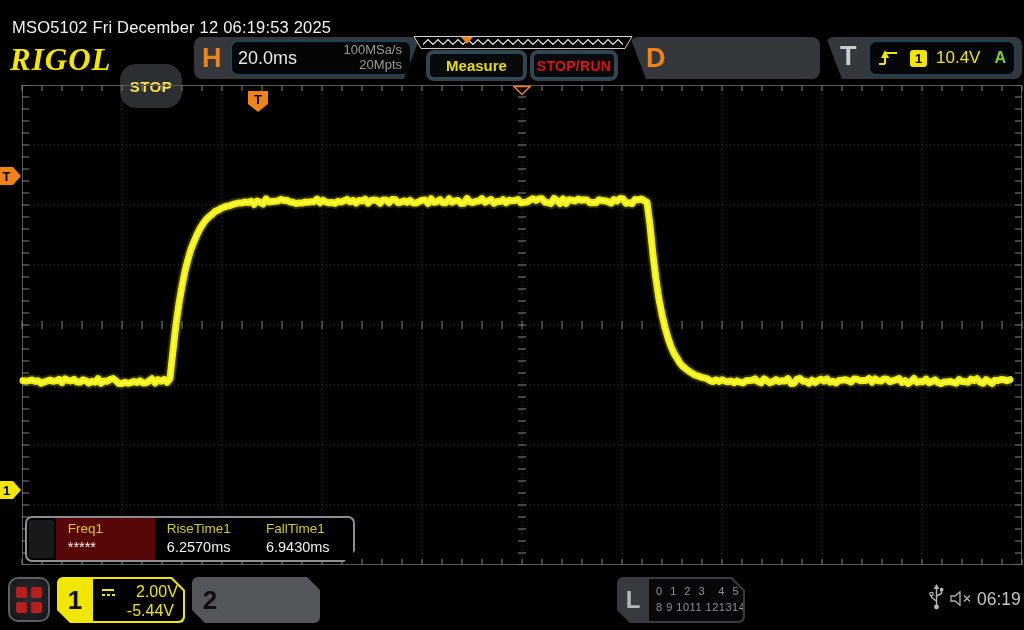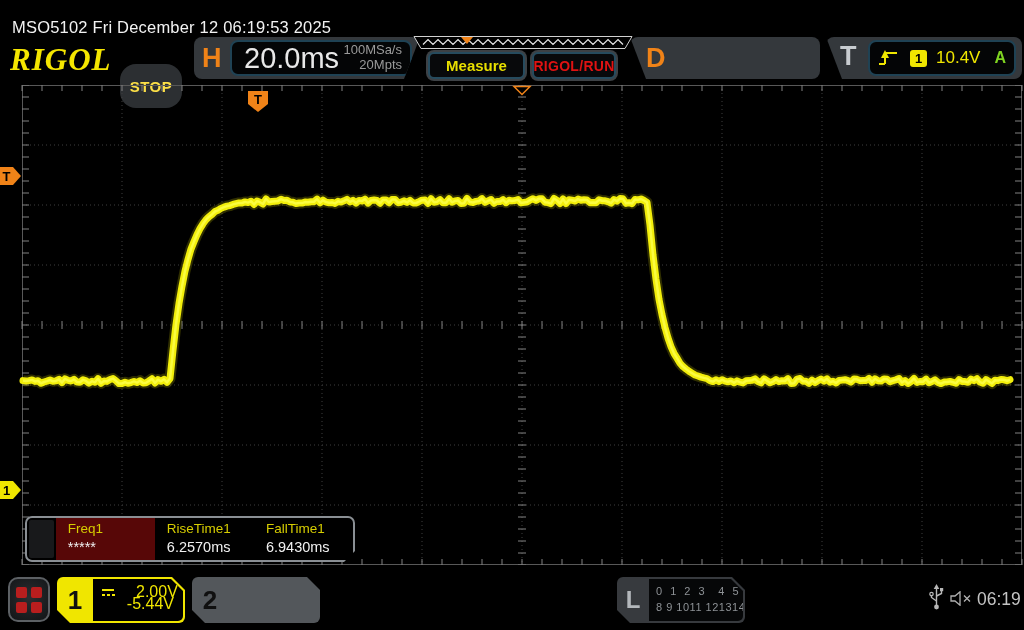--- a/index.html
+++ b/index.html
@@ -17,21 +17,21 @@
   .hdr-panel.hp{left:194px;width:226px;clip-path:polygon(0 0,100% 0,calc(100% - 16px) 100%,0 100%);}
   .hdr-panel.dp{left:630px;width:190px;clip-path:polygon(0 0,100% 0,100% 100%,16px 100%);}
   .hdr-panel.tp{left:826px;width:196px;clip-path:polygon(0 0,100% 0,100% 100%,16px 100%);}
   .panel-letter{position:absolute;top:6px;font-size:27px;font-weight:bold;color:#f08318;}
   .panel-letter.gray{color:#c8ccd0;}
   .inset{position:absolute;top:3px;height:36px;box-sizing:border-box;background:#040506;
          border:2px solid #1f4254;border-radius:8px;display:flex;align-items:center;}
   .hp .inset{left:36px;width:182px;}
   .dp .inset{left:44px;width:138px;}
   .tp .inset{left:42px;width:148px;padding:0 8px;}
-  .tb-value{color:#e8e8e8;font-size:29px;margin-left:12px;}
+  .tb-value{color:#e8e8e8;font-size:18px;margin-left:6px;}
   .rate-block{margin-left:auto;margin-right:8px;text-align:right;color:#9a9a9a;font-size:13px;line-height:1.15;}
   .delay-value{color:#e8e8e8;font-size:22px;margin-left:14px;}
   .ch-badge{width:17px;height:17px;background:#f0e600;border-radius:3px;color:#000;
             font-size:13px;font-weight:bold;display:flex;align-items:center;justify-content:center;margin-left:12px;}
   .trig-level{color:#f0e600;font-size:17px;margin-left:9px;}
   .trig-mode{color:#7ed321;font-size:16px;font-weight:bold;margin-left:auto;}
   .hbtn{position:absolute;top:52px;height:27px;box-sizing:border-box;background:#08090b;
         border:2px solid #264b5e;border-radius:6px;box-shadow:0 0 0 2px #3d4145;
         font-family:"Liberation Sans",sans-serif;font-weight:bold;font-size:15px;
         display:flex;align-items:center;justify-content:center;cursor:pointer;}
@@ -57,21 +57,21 @@
   .quick-grid span{background:#b81e1e;border-radius:2px;}
   .ch-block{position:absolute;top:577px;width:128px;height:46px;border-radius:6px;
       clip-path:polygon(0 0,calc(100% - 13px) 0,100% 13px,100% 100%,13px 100%,0 calc(100% - 13px));cursor:pointer;}
   .ch-block.ch1{left:57px;background:#f0e600;}
   .ch-block.ch2{left:192px;background:#53575b;}
   .ch-tab{position:absolute;left:0;top:0;bottom:0;width:36px;display:flex;align-items:center;justify-content:center;
       font-size:26px;font-weight:bold;color:#101010;}
   .ch-content{position:absolute;left:36px;right:2px;top:2px;bottom:2px;background:#000;
       border-radius:0 5px 5px 0;clip-path:polygon(0 0,calc(100% - 12px) 0,100% 12px,100% 100%,0 100%);}
   .ch-row1{position:absolute;left:8px;top:4px;display:flex;align-items:center;gap:20px;font-size:16px;}
-  .ch-row2{position:absolute;right:9px;bottom:8px;font-size:16px;margin-top:41px;}
+  .ch-row2{position:absolute;right:9px;bottom:1px;font-size:16px;margin-top:41px;}
   .ch1 .ch-content{color:#f0e600;}
   .ch2 .ch-content{color:#c6c6c6;}
   .logic-block{position:absolute;left:617px;top:577px;width:128px;height:46px;background:#373a3e;border-radius:6px;
       clip-path:polygon(0 0,calc(100% - 13px) 0,100% 13px,100% 100%,13px 100%,0 calc(100% - 13px));cursor:pointer;}
   .logic-tab{position:absolute;left:0;top:0;bottom:0;width:32px;display:flex;align-items:center;justify-content:center;
       font-size:24px;font-weight:bold;color:#b4b8bc;}
   .logic-content{position:absolute;left:32px;right:2px;top:2px;bottom:2px;background:#060708;
       border-radius:0 5px 5px 0;clip-path:polygon(0 0,calc(100% - 12px) 0,100% 12px,100% 100%,0 100%);
       color:#8e9296;font-size:11px;padding:5px 0 0 7px;box-sizing:border-box;line-height:1.45;}
   .logic-row{white-space:pre;}
@@ -102,21 +102,21 @@
     </div>
   </div>
 
   <svg id="record-svg" width="220" height="14">
       <polygon points="1,0.5 219,0.5 212,12.5 8,12.5" fill="#000" stroke="#d0d0d0" stroke-width="1"></polygon>
       <polyline points="10,8.5 15,3.5 20,8.5 25,3.5 30,8.5 35,3.5 40,8.5 45,3.5 50,8.5 55,3.5 60,8.5 65,3.5 70,8.5 75,3.5 80,8.5 85,3.5 90,8.5 95,3.5 100,8.5 105,3.5 110,8.5 115,3.5 120,8.5 125,3.5 130,8.5 135,3.5 140,8.5 145,3.5 150,8.5 155,3.5 160,8.5 165,3.5 170,8.5 175,3.5 180,8.5 185,3.5 190,8.5 195,3.5 200,8.5 205,3.5 210,8.5" fill="none" stroke="#e8e8e8" stroke-width="1.2"></polyline>
       <polygon points="48,1 60,1 54,8" fill="#f08318"></polygon>
     </svg>
 
   <button class="hbtn measure">Measure</button>
-  <button class="hbtn stoprun">RIGOL/RUN</button>
+  <button class="hbtn stoprun">STOP/RUN</button>
 
   <div class="hdr-panel dp">
     <span class="panel-letter" style="left:16px;">D</span>
   </div>
 
   <div class="hdr-panel tp">
     <span class="panel-letter gray" style="left:14px;top:4px;">T</span>
     <div class="inset">
       <svg width="20" height="18" viewBox="0 0 20 18">
         <path d="M1 15 H7 M7 15 V9 M7 4 H19" stroke="#f0e600" stroke-width="2" fill="none"></path>

